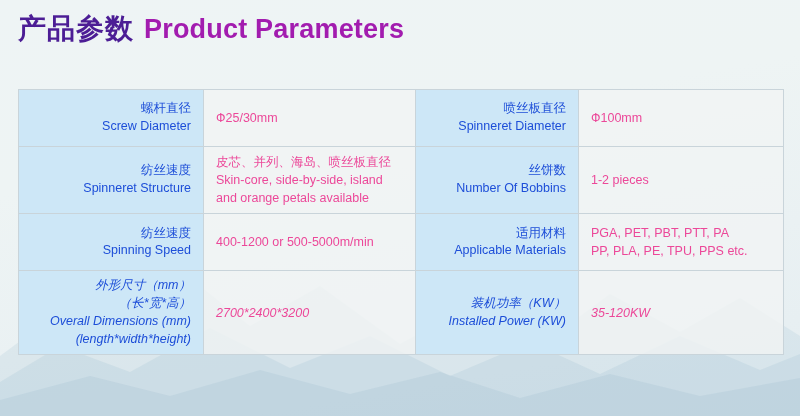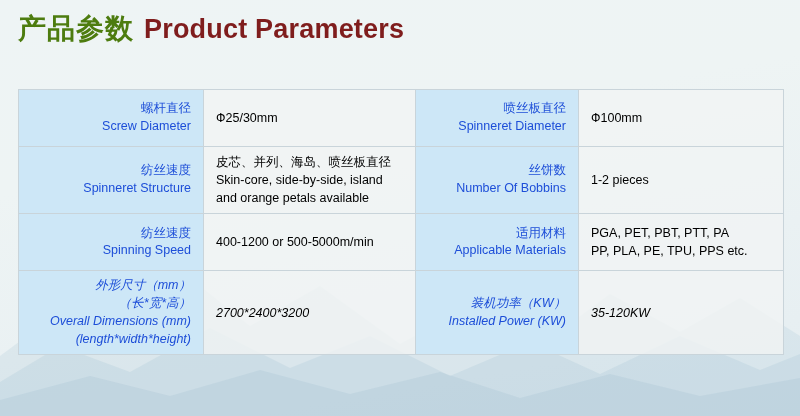--- a/index.html
+++ b/index.html
@@ -40,28 +40,28 @@
     left: 18px;
     top: 14px;
     display: flex;
     align-items: baseline;
     gap: 10px;
     white-space: nowrap;
   }
   .title-cn {
     font-size: 28px;
     font-weight: bold;
-    color: #4d7c0f;
+    color: #4c1d95;
     letter-spacing: 1px;
     line-height: 1.1;
   }
   .title-en {
     font-size: 27px;
     font-weight: bold;
-    color: #7f1d1d;
+    color: #a21caf;
     letter-spacing: 0.2px;
     line-height: 1.1;
   }
 
   
   .spec-table {
     position: absolute;
     left: 18px;
     top: 89px;
     width: 765px;
@@ -76,21 +76,21 @@
   }
   td.label {
     background: #cde7f7;
     color: #1d4ed8;
     font-size: 12.5px;
     line-height: 1.42;
     text-align: right;
   }
   td.value {
     background: rgba(241,244,244,0.80);
-    color: #000000;
+    color: #ec4899;
     font-size: 12.5px;
     line-height: 1.45;
   }
   .label .cn, .value .cn { display: block; }
   .label .en, .value .en { display: block; }
 
   col.c1 { width: 185px; }
   col.c2 { width: 212px; }
   col.c3 { width: 163px; }
   col.c4 { width: 205px; }

